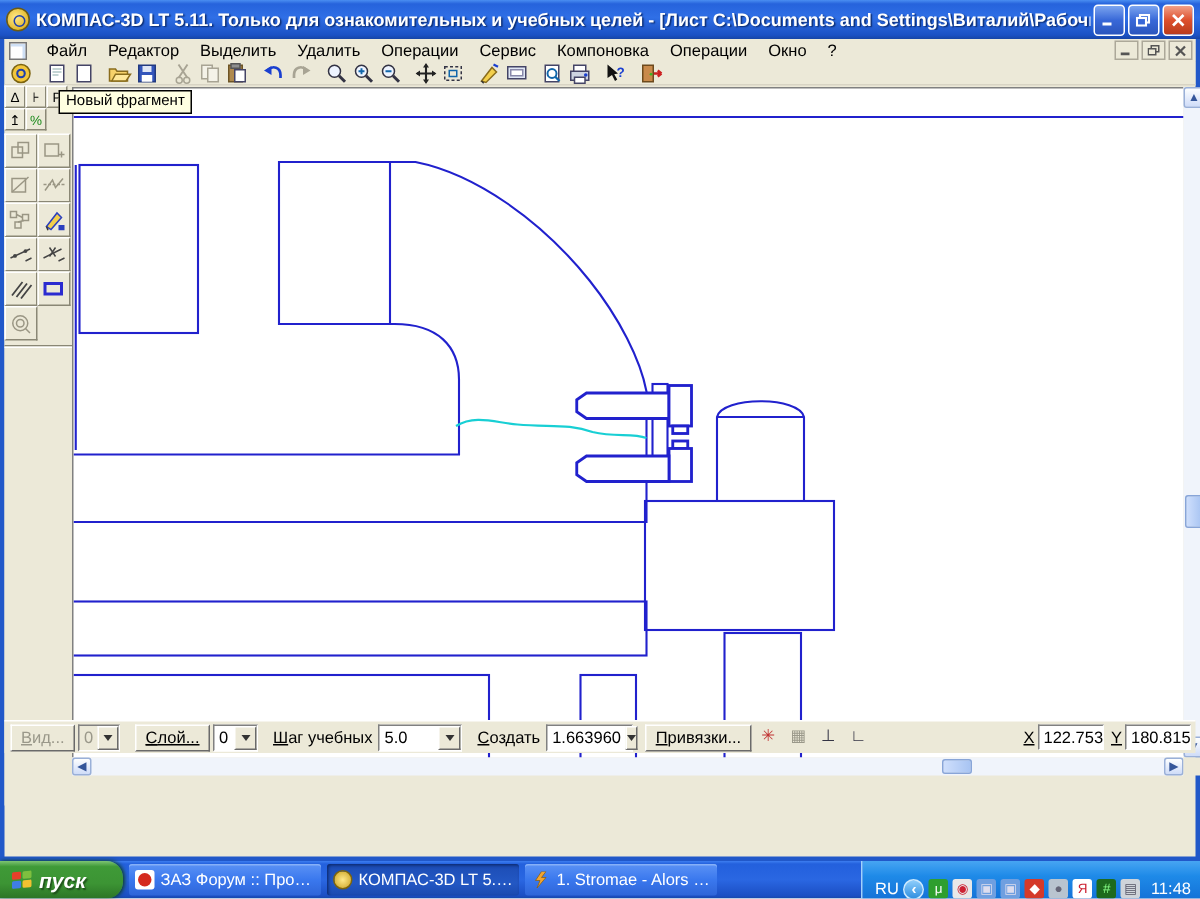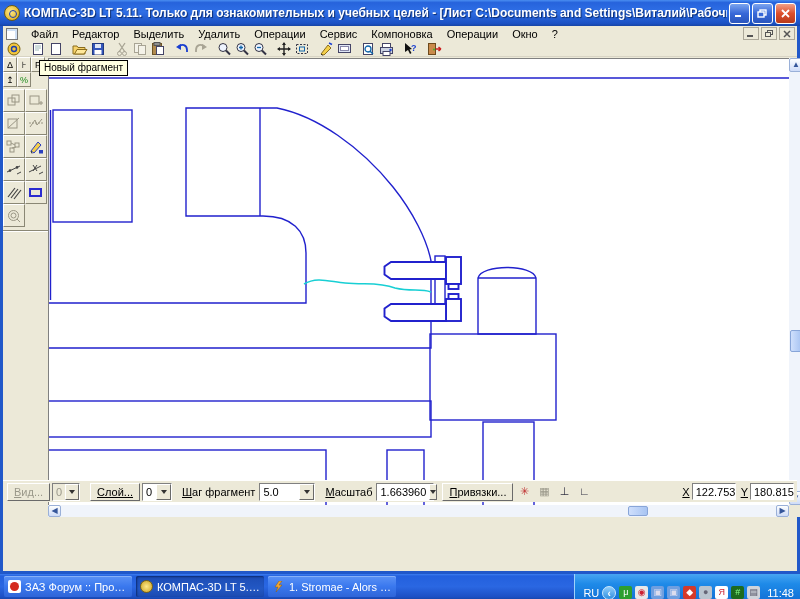--- a/index.html
+++ b/index.html
@@ -506,26 +506,26 @@
       <button class="sbutton fl-u" style="margin-left:4px;" disabled="">Вид...</button>
       <span class="combo dis" style="width:28px;margin-left:2px;">
           <span class="cval">0</span>
           <span class="carr"></span>
         </span>
       <button class="sbutton fl-u" style="margin-left:10px;text-decoration:underline;">Слой...</button>
       <span class="combo" style="width:30px;margin-left:2px;">
           <span class="cval">0</span>
           <span class="carr"></span>
         </span>
-      <span class="slabel fl-u">Шаг фрагмент</span>
+      <span class="slabel fl-u">Шаг учебных</span>
       <span class="combo" style="width:56px;">
           <span class="cval">5.0</span>
           <span class="carr"></span>
         </span>
-      <span class="slabel fl-u">Масштаб</span>
+      <span class="slabel fl-u">Создать</span>
       <span class="combo" style="width:58px;">
           <span class="cval">1.663960</span>
           <span class="carr"></span>
         </span>
       <button class="sbutton fl-u" style="margin-left:8px;">Привязки...</button>
       <button class="sicon" style="color:#c03333;">
           <span>✳</span>
         </button>
       <button class="sicon" style="color:#9a988a;">
           <span>▦</span>
@@ -538,20 +538,29 @@
         </button>
       <span style="margin-left:auto;" class="fl-u">X</span>
       <span class="xyfield" style="width:44px;margin-left:2px;">122.753</span>
       <span class="fl-u" style="margin-left:5px;">Y</span>
       <span class="xyfield" style="width:44px;margin-left:2px;margin-right:3px;">180.815</span>
     </div>
 
   </div>
 
   <div class="taskbar">
+    <button class="startbtn">
+      <span class="flag">
+          <i style="background:#e6402a"></i>
+          <i style="background:#7ebf3f"></i>
+          <i style="background:#3f7ee6"></i>
+          <i style="background:#f2c131"></i>
+        </span>
+      <span>пуск</span>
+    </button>
     <button class="taskbtn">
       <span class="ticon" style="background:#fff;">
           <span style="width:9px;height:9px;border-radius:50%;background:#d42a1e;display:inline-block;"></span>
         </span>
       <span class="tlabel">ЗАЗ Форум :: Просмо...</span>
     </button>
     <button class="taskbtn active">
       <span class="ticon" style="background:radial-gradient(circle,#ffe98a,#caa020);border:1px solid #7c6410;border-radius:50%;"></span>
       <span class="tlabel">КОМПАС-3D LT 5.11....</span>
     </button>

